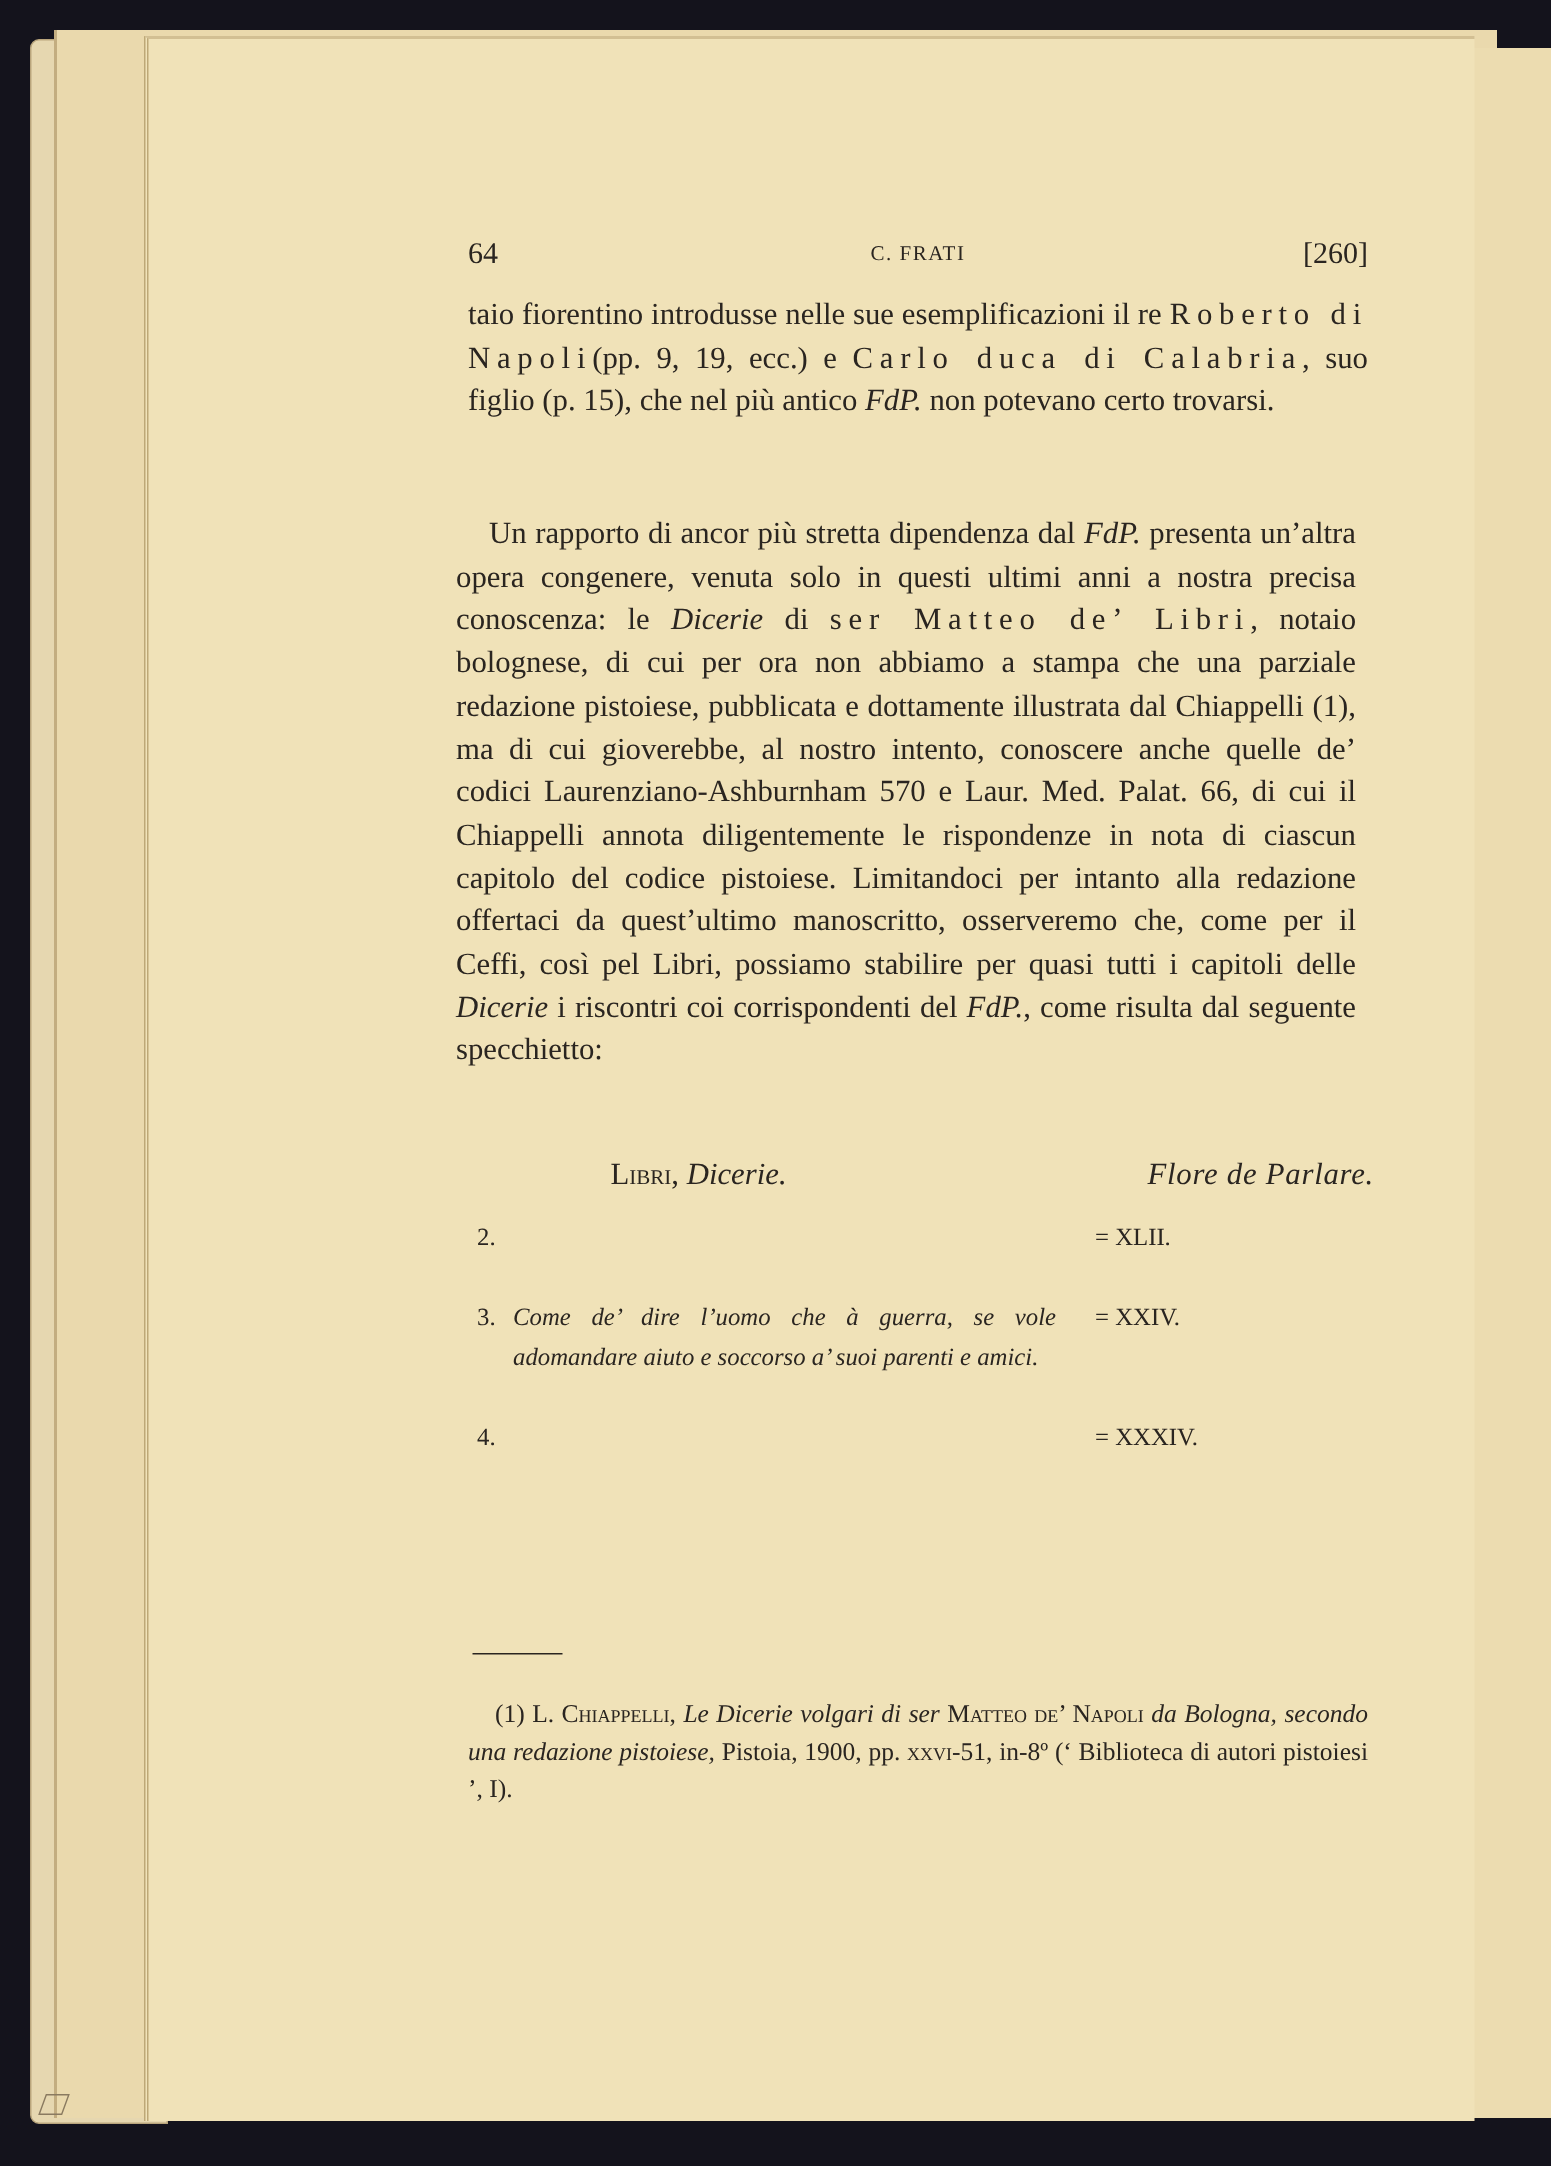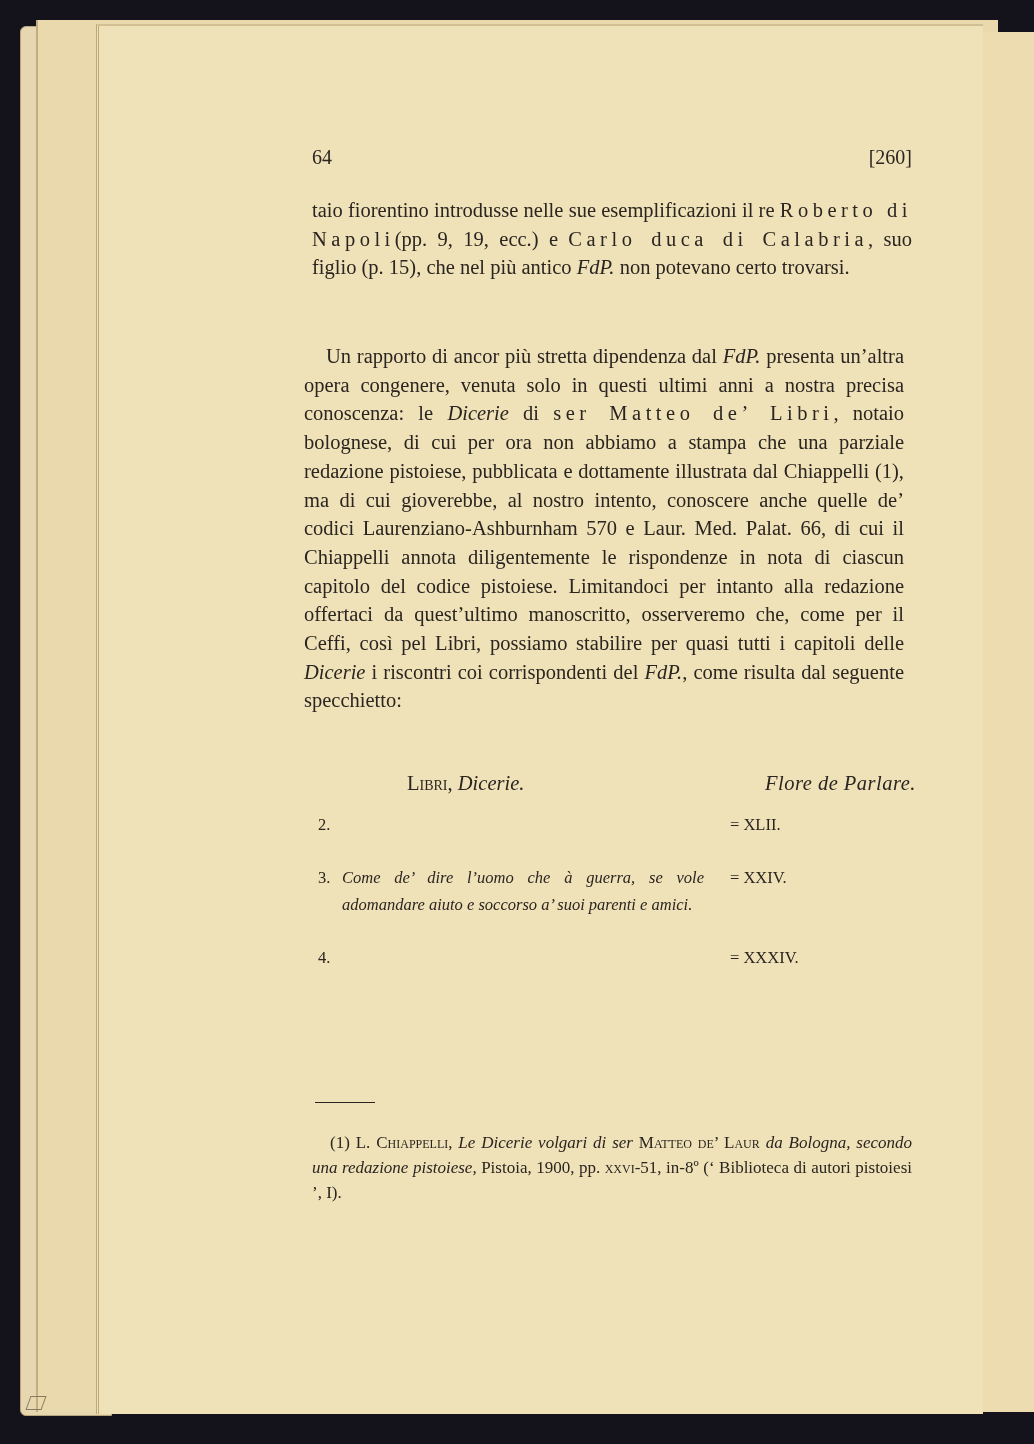--- a/index.html
+++ b/index.html
@@ -5,21 +5,21 @@
   html,body{margin:0;padding:0;}
   body{width:1034px;height:1444px;background:#14131c;position:relative;overflow:hidden;
     font-family:"Liberation Serif","DejaVu Serif",serif;color:#2a2520;}
   .sheet{position:absolute;}
   .sheet-back{left:20px;top:26px;width:90px;height:1388px;background:#e6d7b0;border:1px solid #b9a57c;border-radius:6px 0 0 6px;}
   .sheet-mid{left:36px;top:20px;width:960px;height:1392px;background:#ead9ad;border-left:2px solid #c3ad80;}
   .sheet-main{left:96px;top:24px;width:884px;height:1388px;background:#f0e2b8;
     border-left:3px double #bda877;border-top:2px solid #d2bf93;}
   .sheet-right{left:980px;top:32px;width:54px;height:1380px;background:#ecdcb0;border-left:1px solid #bfa97a;}
   .corner-mark{position:absolute;left:28px;top:1396px;width:14px;height:12px;border:1px solid #8a7a60;transform:skewX(-20deg);}
-  .runhead{position:absolute;top:146px;left:312px;width:600px;height:24px;font-size:20px;}
+  .runhead{position:absolute;top:158px;left:312px;width:600px;height:24px;font-size:20px;}
   .runhead .pg{position:absolute;left:0;top:0;}
   .runhead .auth{position:absolute;left:0;right:0;text-align:center;font-size:14px;letter-spacing:1px;top:4px;}
   .runhead .num{position:absolute;right:0;top:0;}
 
   p{margin:0;text-align:justify;}
   .p1{position:absolute;left:312px;top:196px;width:600px;font-size:20.5px;line-height:28.6px;text-align:justify;}
   .p2{position:absolute;left:304px;top:342px;width:600px;font-size:20.5px;line-height:28.7px;text-align:justify;text-indent:22px;}
   .sp{letter-spacing:4.5px;}
   i{font-style:italic;font-family:Liberation Serif, serif;}
   .sc{font-variant:small-caps;}
@@ -43,20 +43,21 @@
 <body>
 
 <div class="sheet sheet-back"></div>
 <div class="sheet sheet-mid"></div>
 <div class="sheet sheet-right"></div>
 <div class="sheet sheet-main"></div>
 <div class="corner-mark"></div>
 
 <div class="runhead">
   <span class="pg">64</span>
+  <span class="auth">C. FRATI</span>
   <span class="num">[260]</span>
 </div>
 
 <p class="p1"><span>taio fiorentino introdusse nelle sue esemplificazioni il re </span><span class="sp">Roberto di Napoli</span><span>(pp. 9, 19, ecc.) e </span><span class="sp">Carlo duca di Calabria</span><span>, suo figlio (p. 15), che nel più antico </span><i>FdP.</i><span> non potevano certo trovarsi.</span></p>
 
 <p class="p2"><span>Un rapporto di ancor più stretta dipendenza dal </span><i>FdP.</i><span> presenta un’altra opera congenere, venuta solo in questi ultimi anni a nostra precisa conoscenza: le </span><i>Dicerie</i><span> di </span><span class="sp">ser Matteo de’ Libri</span><span>, notaio bolognese, di cui per ora non abbiamo a stampa che una parziale redazione pistoiese, pubblicata e dottamente illustrata dal Chiappelli (1), ma di cui gioverebbe, al nostro intento, conoscere anche quelle de’ codici Laurenziano-Ashburnham 570 e Laur. Med. Palat. 66, di cui il Chiappelli annota diligentemente le rispondenze in nota di ciascun capitolo del codice pistoiese. Limitandoci per intanto alla redazione offertaci da quest’ultimo manoscritto, osserveremo che, come per il Ceffi, così pel Libri, possiamo stabilire per quasi tutti i capitoli delle </span><i>Dicerie</i><span> i riscontri coi corrispondenti del </span><i>FdP.</i><span>, come risulta dal seguente specchietto:</span></p>
 
 <div class="tbl-head">
   <span class="l"><span class="sc">Libri</span><span>, </span><i>Dicerie.</i></span>
   <span class="r">Flore de Parlare.</span>
@@ -73,13 +74,13 @@
     <span class="eq">= XXIV.</span>
   </div>
   <div class="row" style="height:80px;">
     <span class="lab" style="left:6px;">4.</span>
     <span class="eq">= XXXIV.</span>
   </div>
 </div>
 
 <div class="fnrule"></div>
 
-<p class="fn"><span>(1) L. </span><span class="sc">Chiappelli</span><span>, </span><i>Le Dicerie volgari di ser </i><span class="sc">Matteo de’ Laur</span><i> da Bologna, secondo una redazione pistoiese,</i><span> Pistoia, 1900, pp. </span><span class="sc">xxvi</span><span>-51, in-8º (‘ Biblioteca di autori pistoiesi ’, I).</span></p>
+<p class="fn"><span>(1) L. </span><span class="sc">Chiappelli</span><span>, </span><i>Le Dicerie volgari di ser </i><span class="sc">Matteo de’ Napoli</span><i> da Bologna, secondo una redazione pistoiese,</i><span> Pistoia, 1900, pp. </span><span class="sc">xxvi</span><span>-51, in-8º (‘ Biblioteca di autori pistoiesi ’, I).</span></p>
 
 </body></html>

